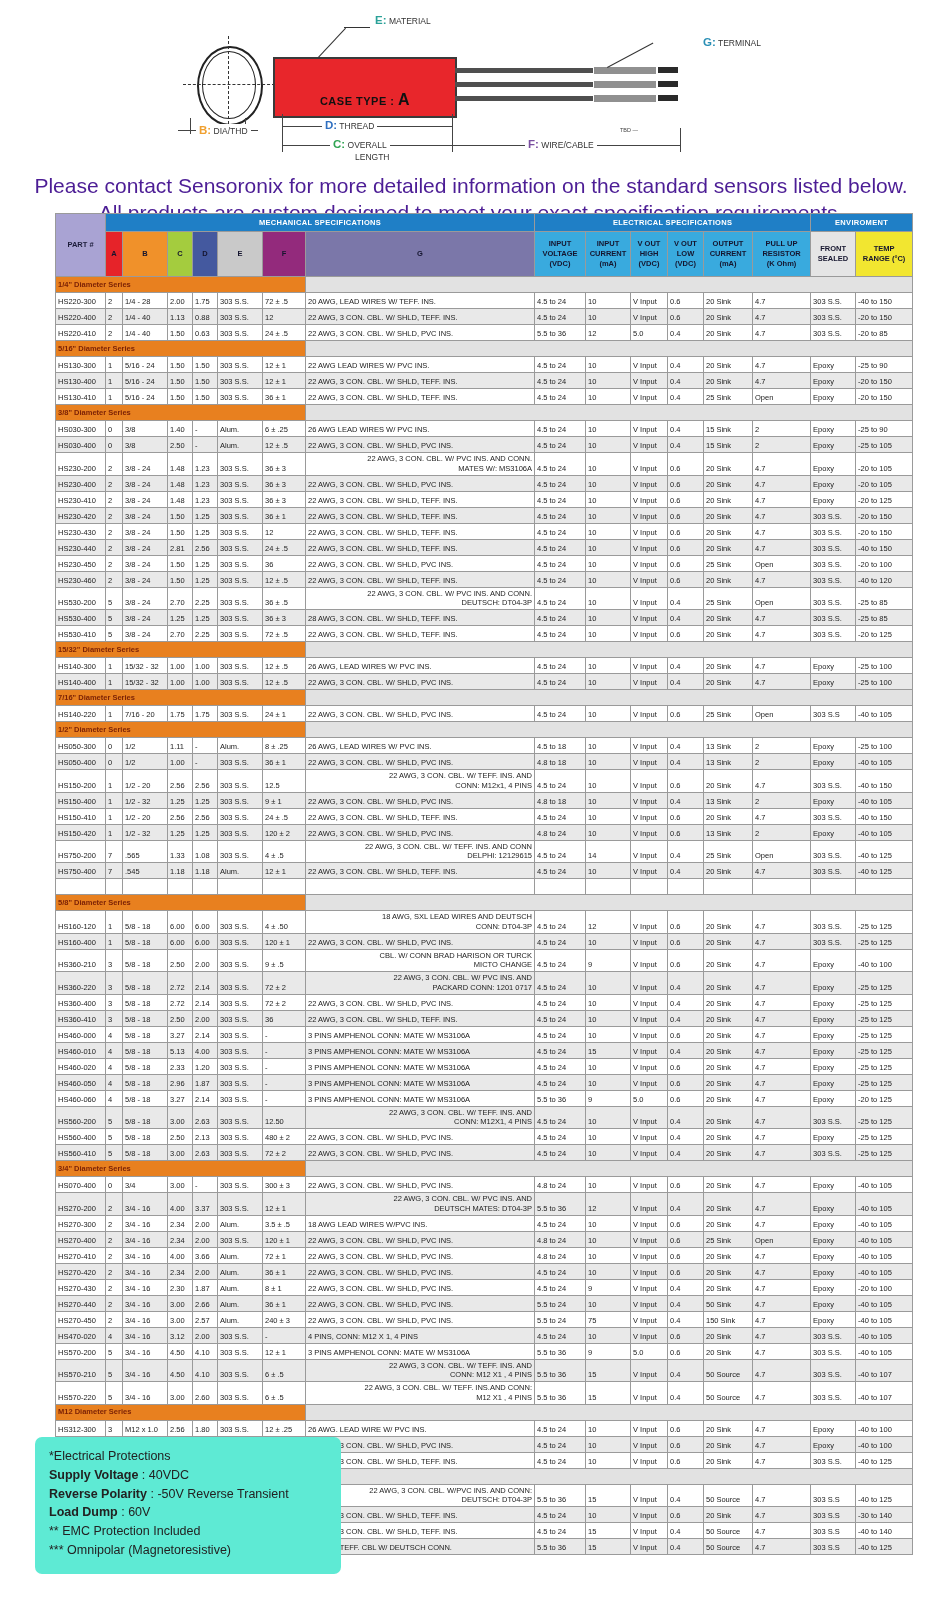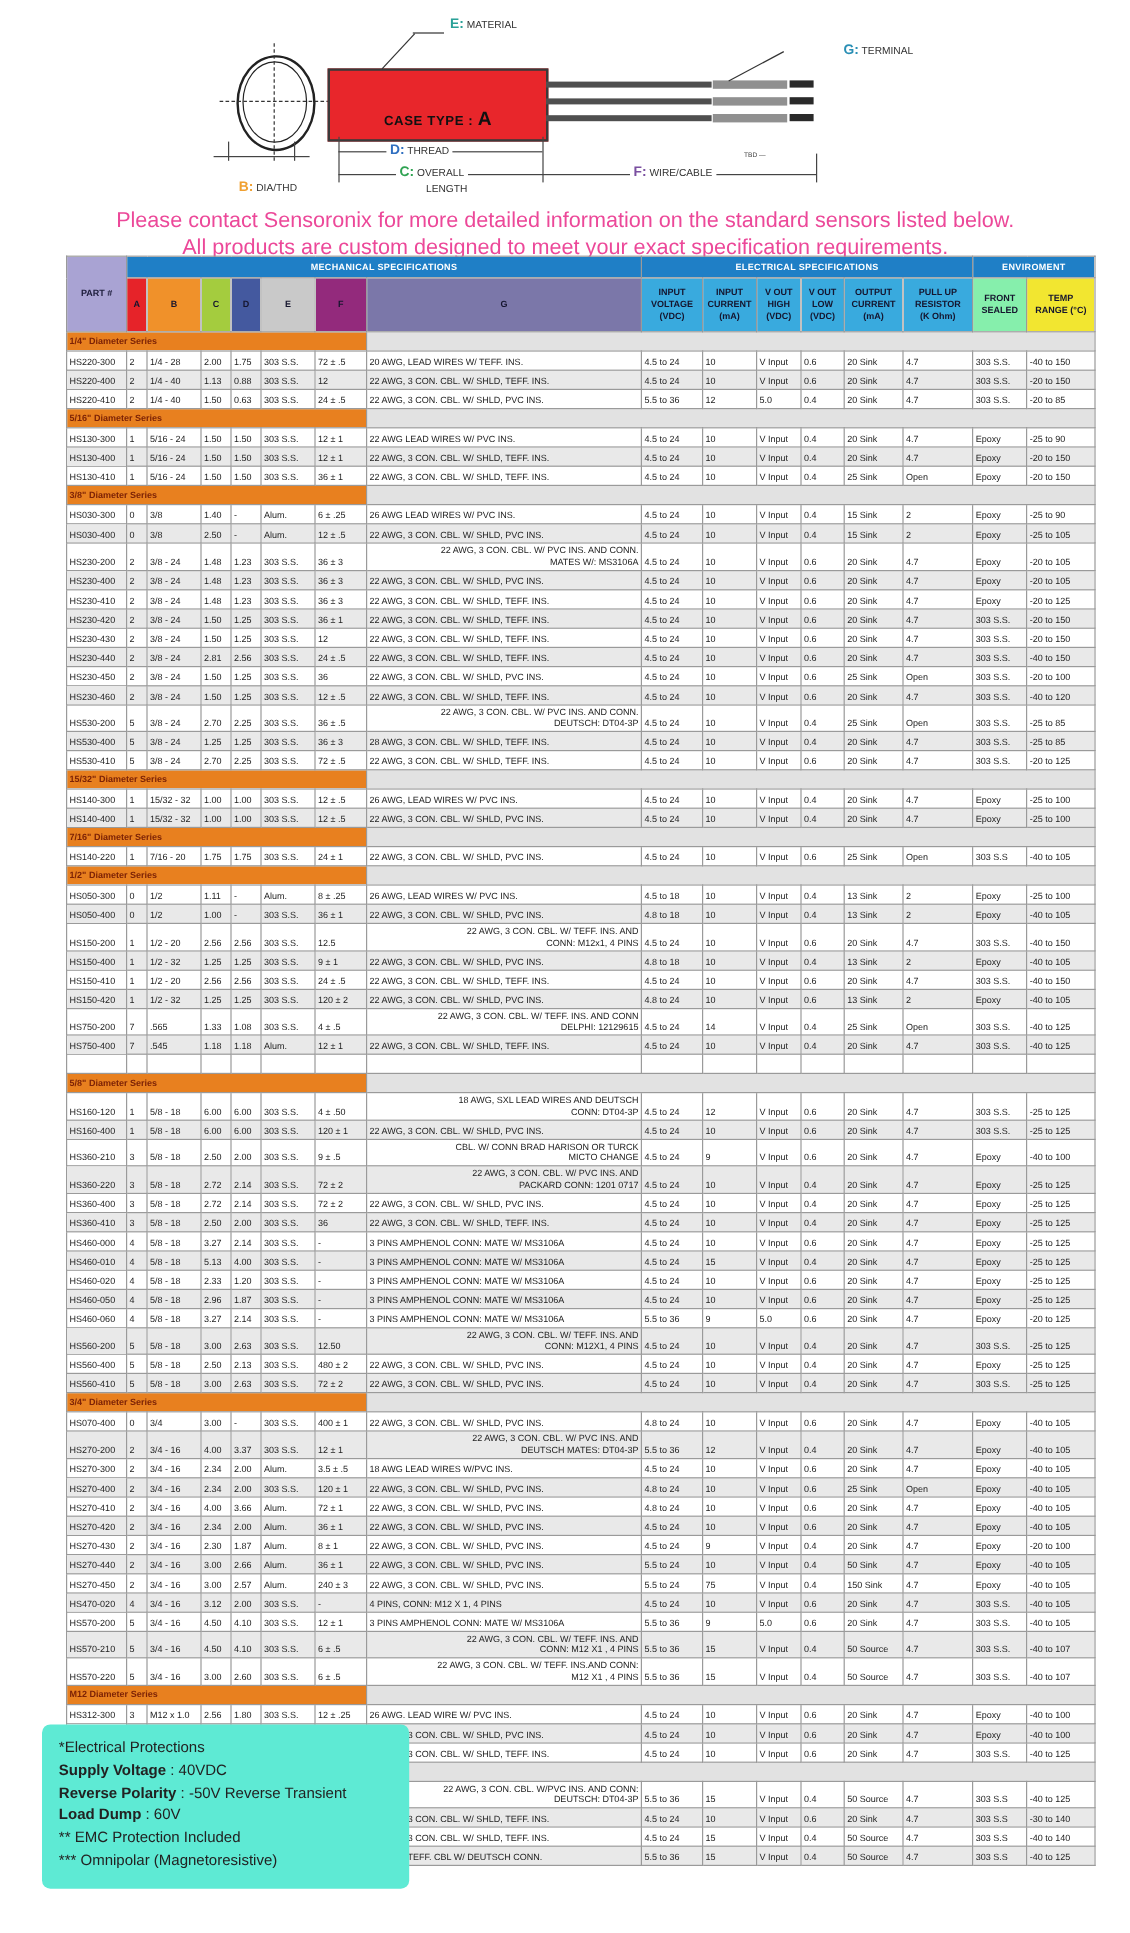--- a/index.html
+++ b/index.html
@@ -20,21 +20,21 @@
   .tip{height:6px;background:#2a2a2a;left:658px;width:20px;}
   .lead{border-top:1.5px solid #333;transform-origin:left top;}
   .dlabel{font-size:8.5px;color:#333;white-space:nowrap;background:#fff;padding:0 3px;text-align:right;}
   .dlabel .lk{font-weight:bold;font-size:11.5px;}
   .dim{border-top:1px solid #444;height:0;}
   .vtick{border-left:1px solid #444;width:0;}
   .tbd{font-size:5.5px;color:#444;}
 
   
   #intro{position:absolute;left:0;top:172px;width:942px;text-align:center;}
-  #intro div{font-size:18px;color:#ec4899;line-height:1.3;text-align:center;}
+  #intro div{font-size:21px;color:#4c1d95;line-height:1.3;text-align:center;}
 
   
   #spec-table{position:absolute;left:55px;top:213px;width:858px;border-collapse:collapse;table-layout:fixed;}
   #spec-table th,#spec-table td{border:1px solid #9a9a9a;font-size:7.5px;line-height:1.3;padding:1px 2px;vertical-align:bottom;overflow:hidden;}
   #spec-table thead th{vertical-align:middle;text-align:center;padding:1px;}
   .grp{background:var(--band-blue,#1f7fc6);color:#fff;font-size:8.5px;font-weight:bold;height:15px;letter-spacing:.3px;}
   .part-hdr{background:var(--part-lav,#a9a3d3);color:#1c1c3a;font-size:8px;font-weight:bold;}
   .sub{font-size:6.6px;font-weight:bold;color:#15152e;white-space:pre-line;height:42px;line-height:1.15;}
   .letter{font-size:8.5px;font-weight:bold;color:#15152e;}
   .sec-title{background:var(--sec-orange,#e8801f);color:var(--sec-text,#8a2a0a);font-weight:bold;font-size:8.5px;height:13px;vertical-align:middle !important;}
@@ -85,21 +85,21 @@
   <div class="abs vtick" style="left:680px;top:128px;height:24px"></div>
   <div class="abs dim" style="left:282px;top:126px;width:170px"></div>
   <div class="abs dlabel" style="left:322px;top:119px"><span class="lk" style="color: rgb(47, 111, 192);">D:</span> <span>THREAD</span></div>
   <div class="abs dim" style="left:282px;top:145px;width:398px"></div>
   <div class="abs dlabel" style="left:330px;top:138px"><span class="lk" style="color: rgb(47, 163, 82);">C:</span> <span>OVERALL</span></div>
   <div class="abs dlabel" style="left:352px;top:152px"><span>LENGTH</span></div>
   <div class="abs dlabel" style="left:525px;top:138px"><span class="lk" style="color: rgb(122, 79, 160);">F:</span> <span>WIRE/CABLE</span></div>
   <div class="abs vtick" style="left:190px;top:118px;height:16px"></div>
   <div class="abs vtick" style="left:245px;top:118px;height:16px"></div>
   <div class="abs dim" style="left:178px;top:130px;width:80px"></div>
-  <div class="abs dlabel" style="left:196px;top:150px"><span class="lk" style="color: rgb(240, 160, 48);">B:</span> <span>DIA/THD</span></div>
+  <div class="abs dlabel" style="left:196px;top:124px"><span class="lk" style="color: rgb(240, 160, 48);">B:</span> <span>DIA/THD</span></div>
   <div class="abs tbd" style="left:620px;top:127px"><span>TBD</span> —</div>
 </div>
 
 <div id="intro">
   <div>Please contact Sensoronix for more detailed information on the standard sensors listed below.</div>
   <div>All products are custom designed to meet your exact specification requirements.</div>
 </div>
 
 <table id="spec-table">
   <colgroup>
@@ -146,21 +146,21 @@
 (VDC)</th>
         <th class="sub" style="background: rgb(57, 170, 222);">V OUT
 LOW
 (VDC)</th>
         <th class="sub" style="background: rgb(57, 170, 222);">OUTPUT
 CURRENT
 (mA)</th>
         <th class="sub" style="background: rgb(57, 170, 222);">PULL UP
 RESISTOR
 (K Ohm)</th>
-        <th class="sub" style="background: #86efac;">FRONT
+        <th class="sub" style="background: #e5e5e5;">FRONT
 SEALED</th>
         <th class="sub" style="background: rgb(242, 230, 48);">TEMP
 RANGE (°C)</th>
       </tr>
   </thead>
   <tbody id="tbody">
       <tr>
         <td colspan="7" class="sec-title">1/4" Diameter Series</td>
         <td colspan="9" class="sec-rest"></td>
       </tr>
@@ -1026,21 +1026,21 @@
         <td colspan="7" class="sec-title">3/4" Diameter Series</td>
         <td colspan="9" class="sec-rest"></td>
       </tr>
       <tr>
         <td class="c-part">HS070-400</td>
         <td>0</td>
         <td>3/4</td>
         <td>3.00</td>
         <td>-</td>
         <td>303 S.S.</td>
-        <td>400 ± 1</td>
+        <td>300 ± 3</td>
         <td>22 AWG, 3 CON. CBL. W/ SHLD, PVC INS.</td>
         <td>4.8 to 24</td>
         <td>10</td>
         <td>V Input</td>
         <td>0.6</td>
         <td>20 Sink</td>
         <td>4.7</td>
         <td>Epoxy</td>
         <td>-40 to 105</td>
       </tr>

